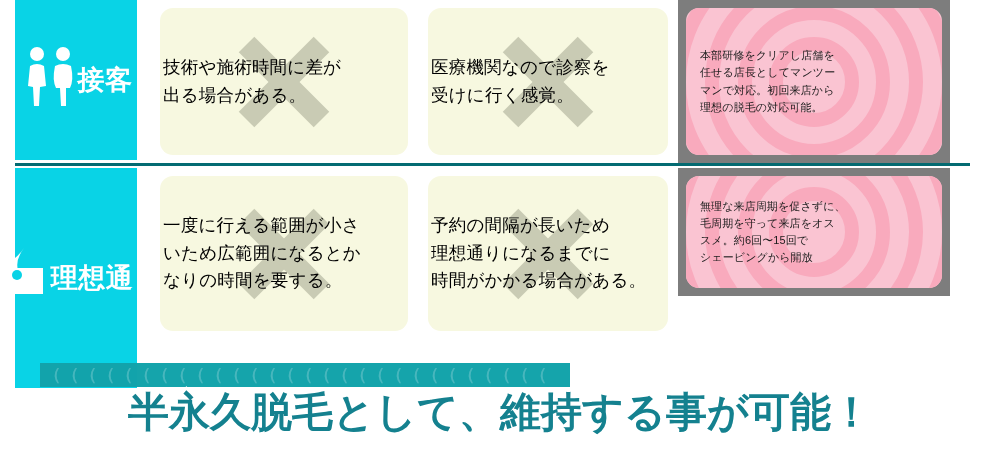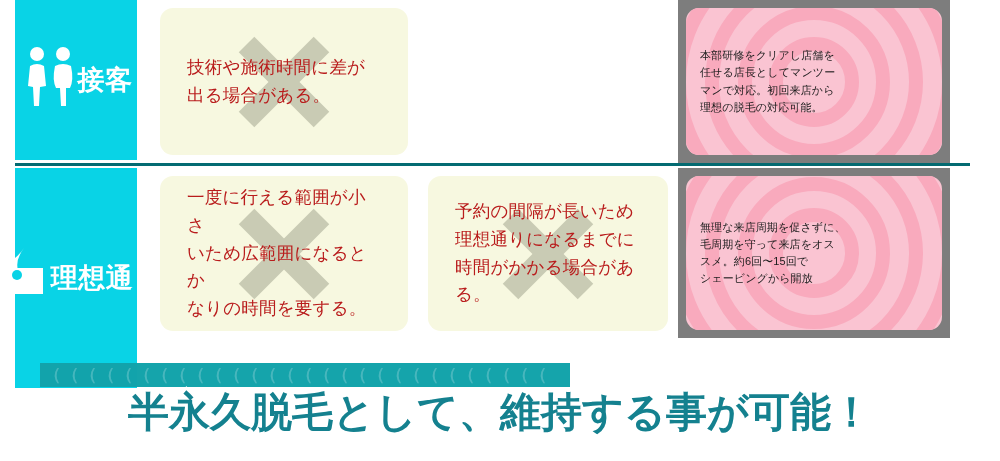--- a/index.html
+++ b/index.html
@@ -106,40 +106,40 @@
     height: 106px;
     background: #c9cbb4;
     display: block;
   }
   .xmark i.a { transform: rotate(45deg); }
   .xmark i.b { transform: rotate(-45deg); }
 
   .neg-text {
     position: relative;
     z-index: 2;
-    color: #b91c1c;
+    color: #000000;
     font-size: 17.5px;
     line-height: 1.58;
-    padding: 0 27px;
+    padding: 0 3px;
     height: 100%;
     display: flex;
     flex-direction: column;
     justify-content: center;
     white-space: pre-line;
     letter-spacing: 0.2px;
   }
 
   
   .pos-frame {
     position: absolute;
     background: #7d7d7d;
     box-sizing: border-box;
   }
   #row-0 .pos-frame { left: 678px; top: 0px; width: 272px; height: 163px; }
-  #row-1 .pos-frame { left: 678px; top: 0px; width: 272px; height: 170px; }
+  #row-1 .pos-frame { left: 678px; top: 0px; width: 272px; height: 128px; }
 
   .pos-cell {
     position: absolute;
     left: 8px;
     top: 8px;
     right: 8px;
     bottom: 8px;
     background: #fac4d2;
     border-radius: 13px;
     overflow: hidden;
@@ -256,20 +256,28 @@
 
     <div class="neg-cell c1">
       <span class="xmark">
           <i class="a"></i>
           <i class="b"></i>
         </span>
       <div class="neg-text">技術や施術時間に差が
 出る場合がある。</div>
     </div>
 
+    <div class="neg-cell c2">
+      <span class="xmark">
+          <i class="a"></i>
+          <i class="b"></i>
+        </span>
+      <div class="neg-text">医療機関なので診察を
+受けに行く感覚。</div>
+    </div>
 
     <div class="pos-frame">
       <div class="pos-cell">
         <span class="rings">
           <span class="r1"></span>
             <span class="r2"></span>
             <span class="r3"></span>
             <span class="r4"></span>
         </span>
         <div class="pos-text">本部研修をクリアし店舗を

